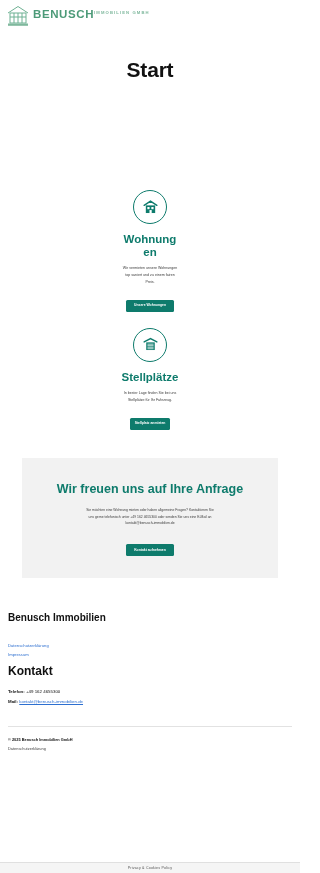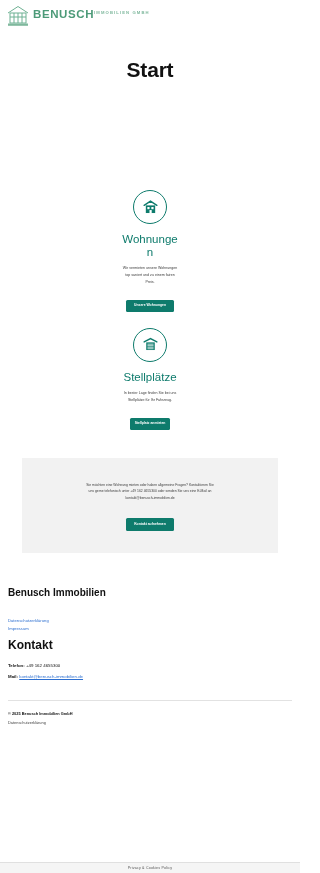--- a/index.html
+++ b/index.html
@@ -35,21 +35,21 @@
   .cards { padding: 0 0 18px 0; }
   .card { width: 300px; padding: 10px 0 6px 0; text-align: center; }
   .card-icon { display: flex; justify-content: center; margin-bottom: 9px; }
   .icon-circle {
     width: 34px; height: 34px; border-radius: 50%;
     border: 1.2px solid #0e7b6c;
     display: flex; align-items: center; justify-content: center;
   }
   .icon-circle svg { display: block; }
   .card-title {
-    font-size: 11.5px; font-weight: 400; color: #0e7b6c;
+    font-size: 11.5px; font-weight: 700; color: #0e7b6c;
     line-height: 1.15; max-width: 58px; margin: 8px auto 6px auto;
     word-break: break-all;
   }
   .card-desc {
     font-size: 3.6px; color: #3c3c3c; line-height: 1.85;
     max-width: 58px; margin: 0 auto 7px auto;
   }
   .btn {
     display: inline-block;
     background: #0e7b6c; color: #ffffff;
@@ -159,20 +159,21 @@
       </div>
       <div class="card-title">Stellplätze</div>
       <div class="card-desc">In bester Lage finden Sie bei uns Stellplätze für Ihr Fahrzeug.</div>
       <button class="btn btn-sm">Stellplatz anmieten</button>
     </div>
 
   </div>
 
   <div class="cta-wrap">
     <div class="cta">
+      <h2>Wir freuen uns auf Ihre Anfrage</h2>
       <p>Sie möchten eine Wohnung mieten oder haben allgemeine Fragen? Kontaktieren Sie uns gerne telefonisch unter +49 162 4655300 oder senden Sie uns eine E-Mail an kontakt@benusch-immobilien.de</p>
       <button class="btn">Kontakt aufnehmen</button>
     </div>
   </div>
 
   <div class="footer">
     <h3>Benusch Immobilien</h3>
     <a class="footer-link">Datenschutzerklärung</a>
     <a class="footer-link">Impressum</a>
     <h4>Kontakt</h4>

